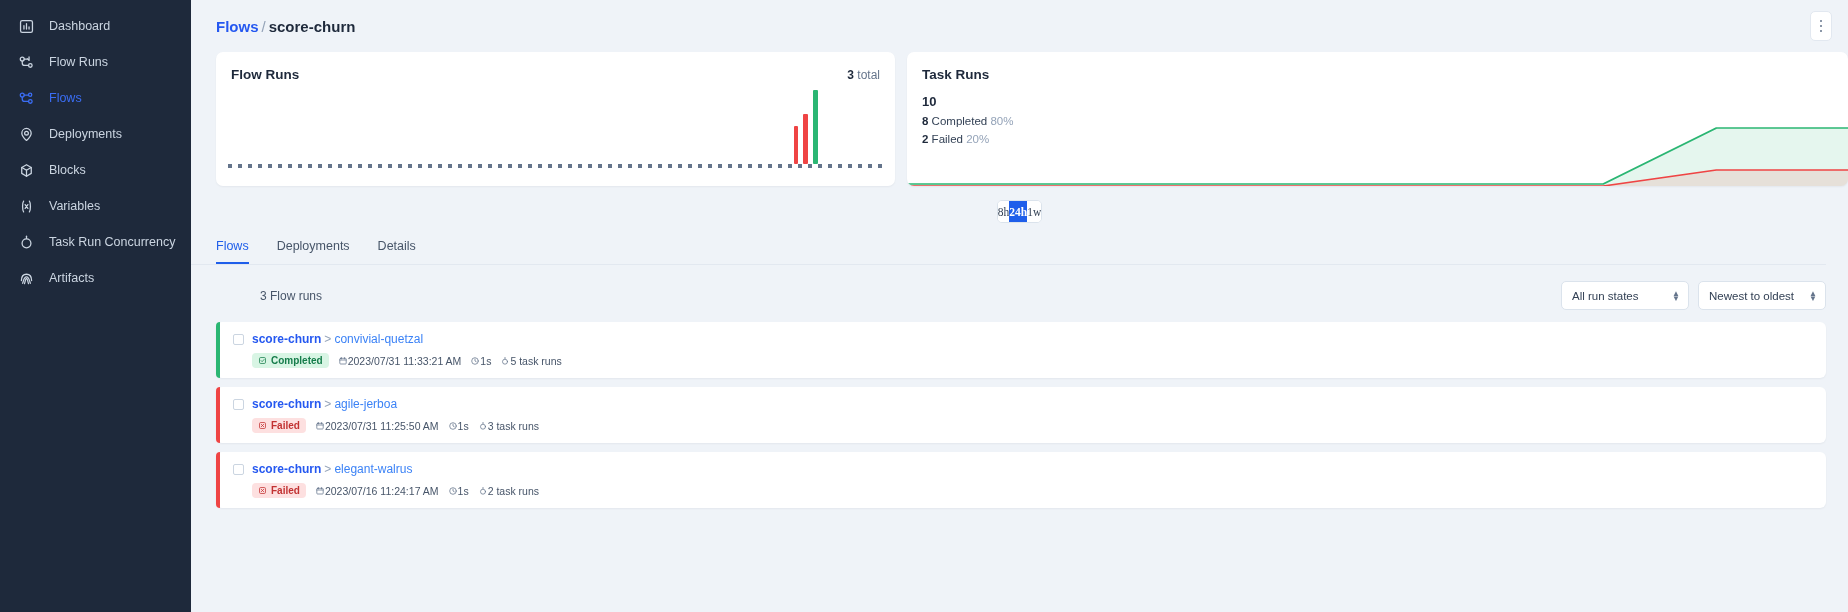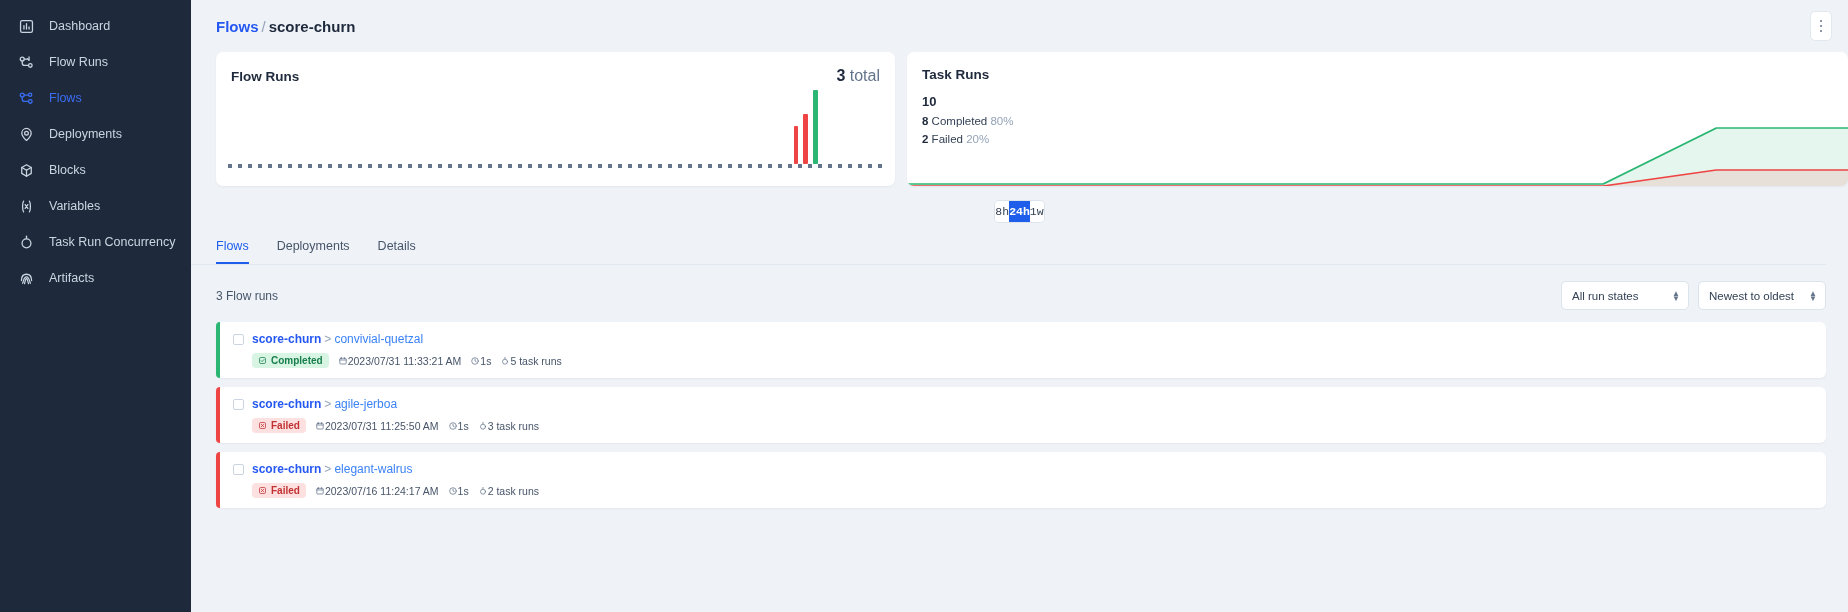--- a/index.html
+++ b/index.html
@@ -53,21 +53,21 @@
     position: relative; overflow: hidden;
     box-shadow: 0 1px 2px rgba(15,23,42,.05);
   }
   .card.flow-runs { width: 679px; }
   .card.task-runs { flex: 1; }
   .card-head {
     display: flex; align-items: baseline;
     padding: 15px 15px 0 15px;
   }
   .card-title { font-size: 13.5px; font-weight: bold; color: #1e293b; }
-  .card-total { margin-left: auto; font-size: 16px; color: #64748b; }
+  .card-total { margin-left: auto; font-size: 12px; color: #64748b; }
   .card-total b { color: #1e293b; font-weight: bold; }
 
   .bars-wrap { position: absolute; left: 12px; right: 12px; bottom: 0; height: 100px; }
   .baseline {
     position: absolute; left: 0; right: 0; bottom: 18px; height: 4px;
     display: flex; align-items: center; gap: 6px;
   }
   .baseline i { width: 4px; height: 4px; background: #64748b; display: block; flex: 0 0 4px; }
   .bars {
     position: absolute; left: 0; right: 0; bottom: 22px; height: 80px;
@@ -83,32 +83,32 @@
   .tr-chart { position: absolute; left: 0; right: 0; bottom: 0; height: 70px; }
 
   
   .range-row { display: flex; justify-content: center; margin-top: 14px; }
   .range {
     display: flex; border: 1px solid #dbe3ec; border-radius: 5px;
     overflow: hidden; background: #fff; height: 23px;
   }
   .range button {
     border: 0; background: #fff; color: #334155;
-    font-size: 11.5px; font-family: Liberation Mono, monospace;
+    font-size: 11.5px; font-family: Liberation Serif, serif;
     padding: 0 0; cursor: pointer; height: 100%; text-align: center;
   }
   .range button.active { background: #1f5eea; color: #fff; font-weight: bold; }
 
   
   .tabs { display: flex; gap: 28px; padding: 16px 0 0 25px; border-bottom: 1px solid #e2e8f0; margin-right: 22px; }
   .tab { font-size: 12.5px; color: #475569; padding-bottom: 9px; cursor: pointer; }
   .tab.active { color: #1f5eea; border-bottom: 2px solid #1f5eea; font-weight: normal; }
 
   
-  .filters { display: flex; align-items: center; padding: 16px 22px 0 25px; }
+  .filters { display: flex; align-items: center; padding: 16px 22px 0 25px; margin-left: 44px; }
   .runs-count { font-size: 12px; color: #475569; }
   .selects { margin-left: auto; display: flex; gap: 9px; }
   .sel {
     border: 1px solid #dbe3ec; background: #fff; border-radius: 5px;
     height: 29px; min-width: 128px; display: flex; align-items: center;
     padding: 0 8px 0 10px; font-size: 11.5px; color: #334155; cursor: pointer;
   }
   .sel .chev { margin-left: auto; display: flex; flex-direction: column; line-height: 5px; color: #64748b; font-size: 8px; }
 
   

